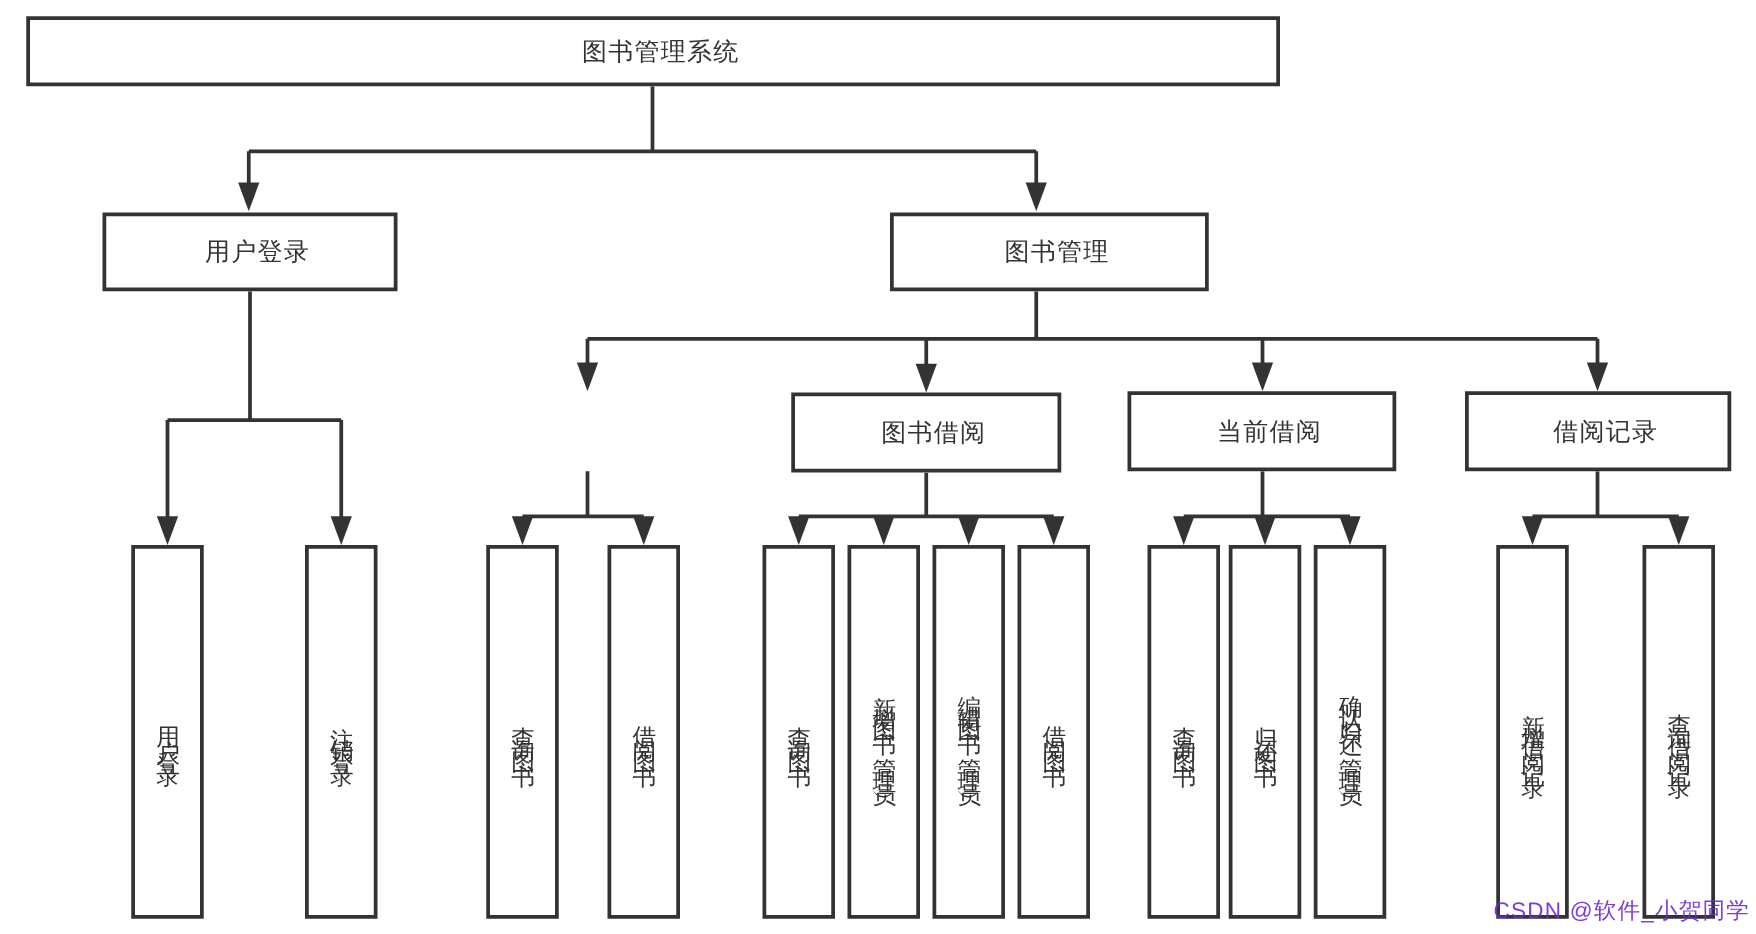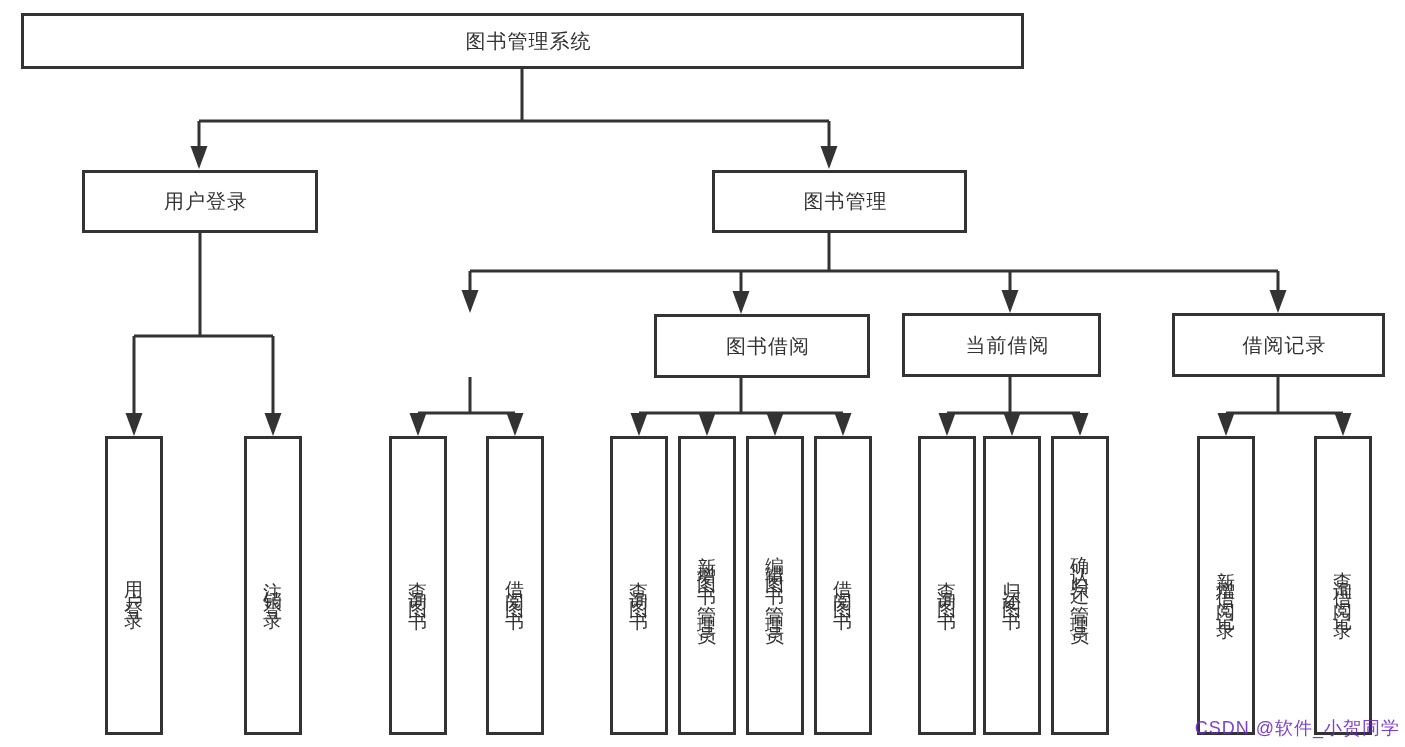--- a/index.html
+++ b/index.html
@@ -97,22 +97,22 @@
       <path d="M1217.5 413 L1234.5 413 L1226 436 Z"></path>
       <path d="M1334.5 413 L1351.5 413 L1343 436 Z"></path>
     </g>
   </svg>
 
   <div class="hbox" style="left:21px; top:13px; width:1003px; height:56px;">图书管理系统</div>
 
   <div class="hbox" style="left:82px; top:170px; width:236px; height:63px;">用户登录</div>
   <div class="hbox" style="left:712px; top:170px; width:255px; height:63px;">图书管理</div>
 
-  <div class="hbox" style="left:654px; top:314px; width:216px; height:64px;">图书借阅</div>
-  <div class="hbox" style="left:902px; top:313px; width:199px; height:64px;">当前借阅</div>
+  <div class="hbox" style="left:633px; top:314px; width:216px; height:64px;">图书借阅</div>
+  <div class="hbox" style="left:902px; top:313px; width:215px; height:64px;">当前借阅</div>
   <div class="hbox" style="left:1172px; top:313px; width:213px; height:64px;">借阅记录</div>
 
   <div class="vbox" style="left:105px;">
     <span class="vtext">用户登录</span>
   </div>
   <div class="vbox" style="left:244px;">
     <span class="vtext">注销登录</span>
   </div>
 
   <div class="vbox" style="left:389px;">

